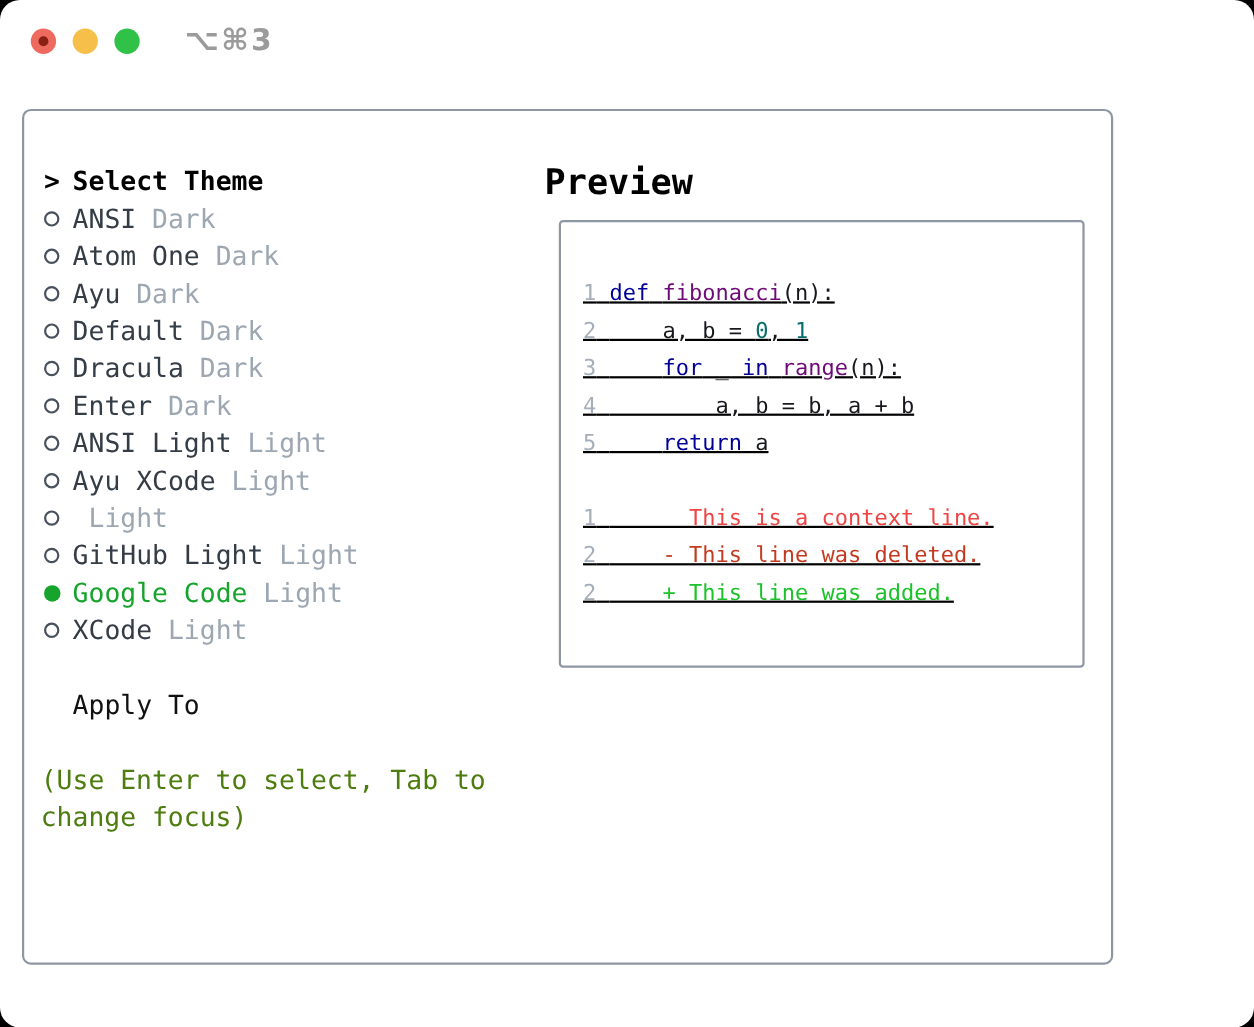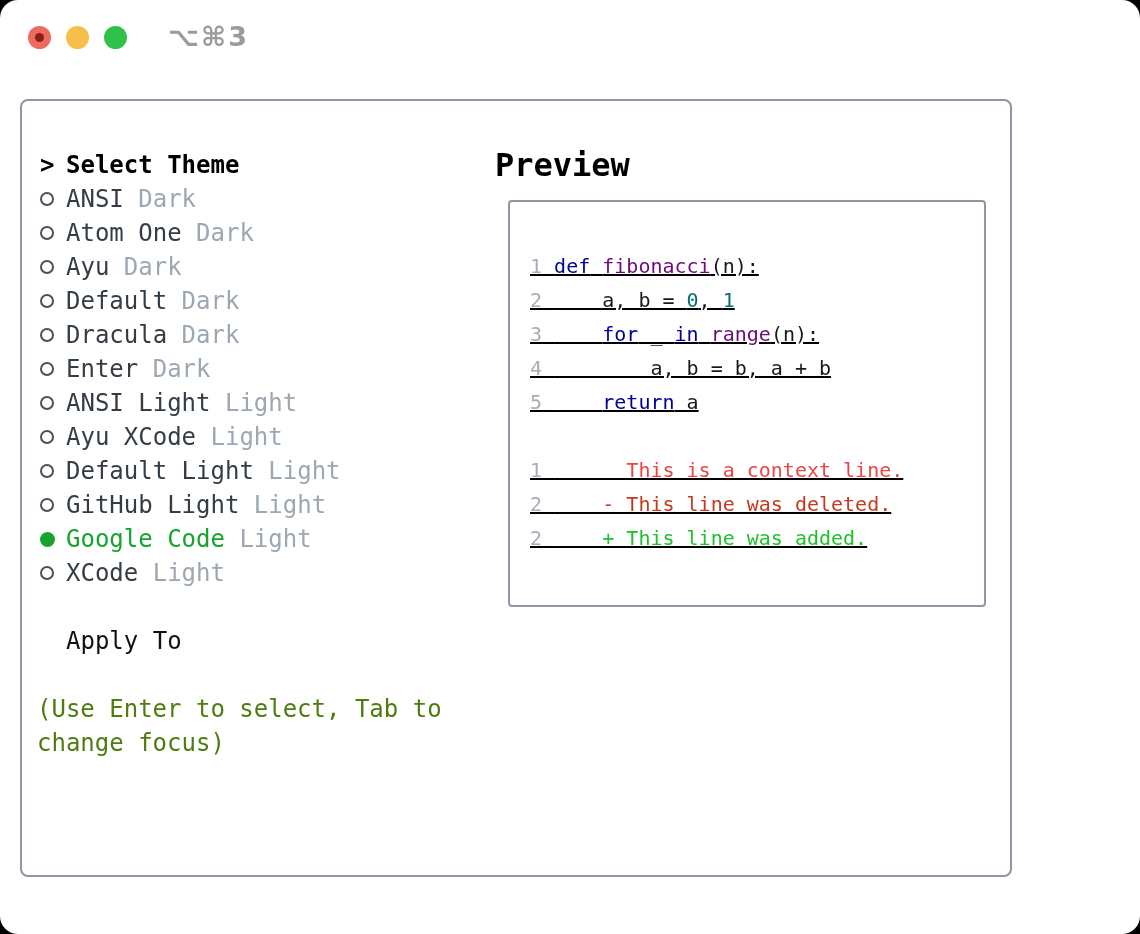--- a/index.html
+++ b/index.html
@@ -122,21 +122,20 @@
             <span class="item-name">ANSI Light</span>
             <span class="variant"> Light</span>
           </div>
           <div class="row">
             <span class="marker"><span class="circle"></span></span>
             <span class="item-name">Ayu XCode</span>
             <span class="variant"> Light</span>
           </div>
           <div class="row">
             <span class="marker"><span class="circle"></span></span>
-            <span class="item-name">Default Light</span>
             <span class="variant"> Light</span>
           </div>
           <div class="row">
             <span class="marker"><span class="circle"></span></span>
             <span class="item-name">GitHub Light</span>
             <span class="variant"> Light</span>
           </div>
           <div class="row">
             <span class="marker"><span class="circle sel"></span></span>
             <span class="item-name selected">Google Code</span>

